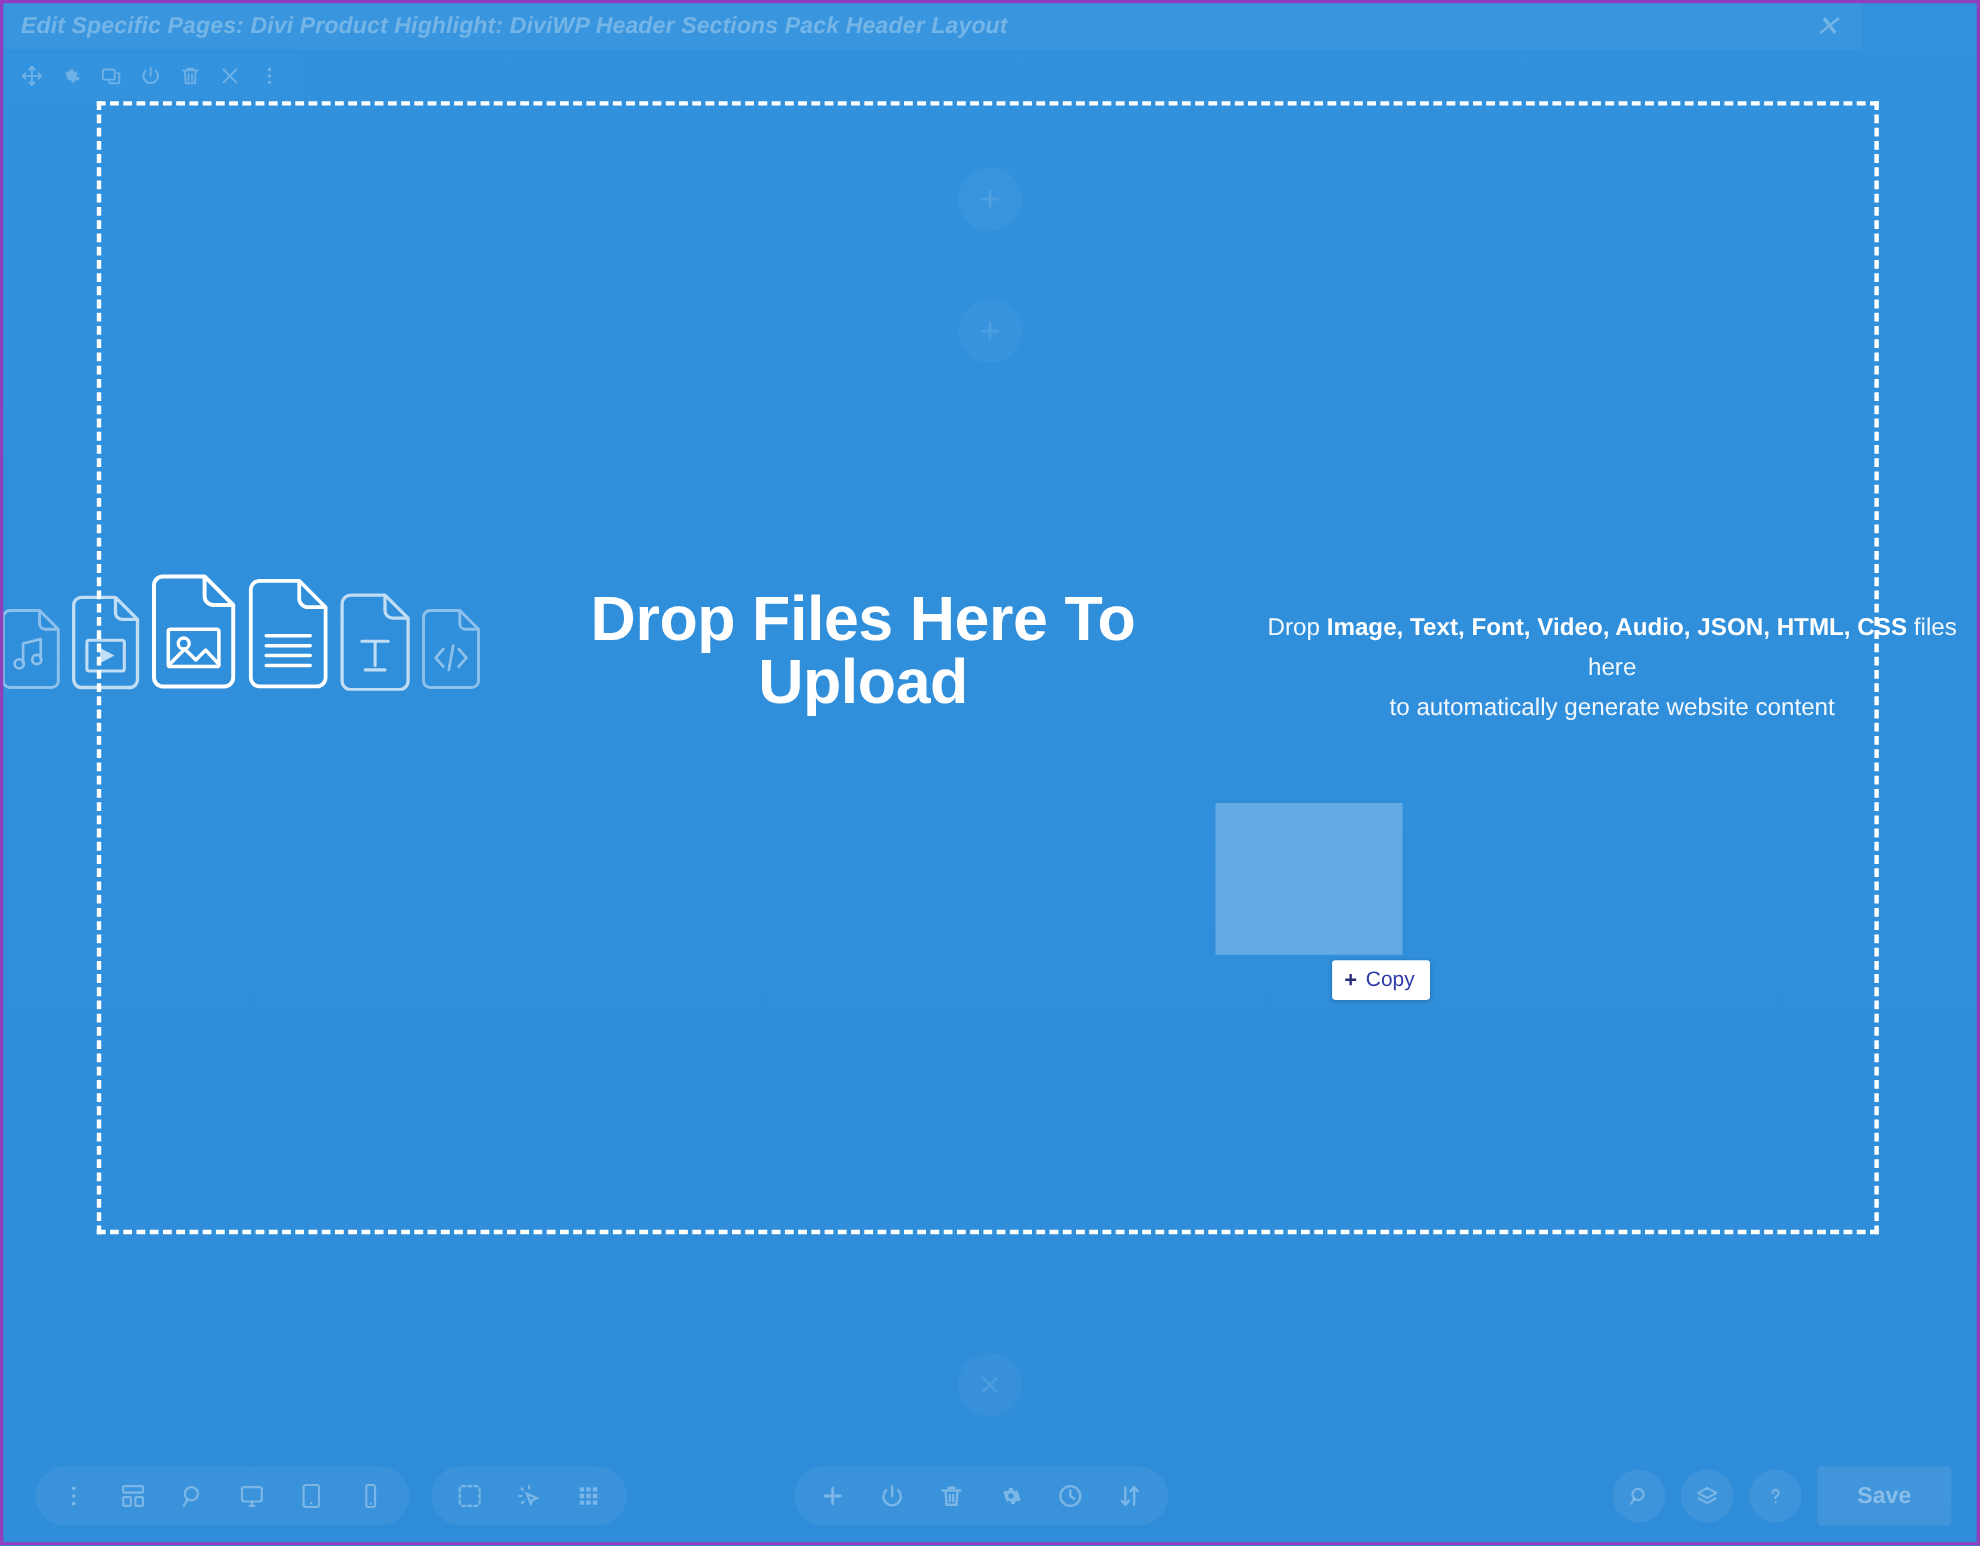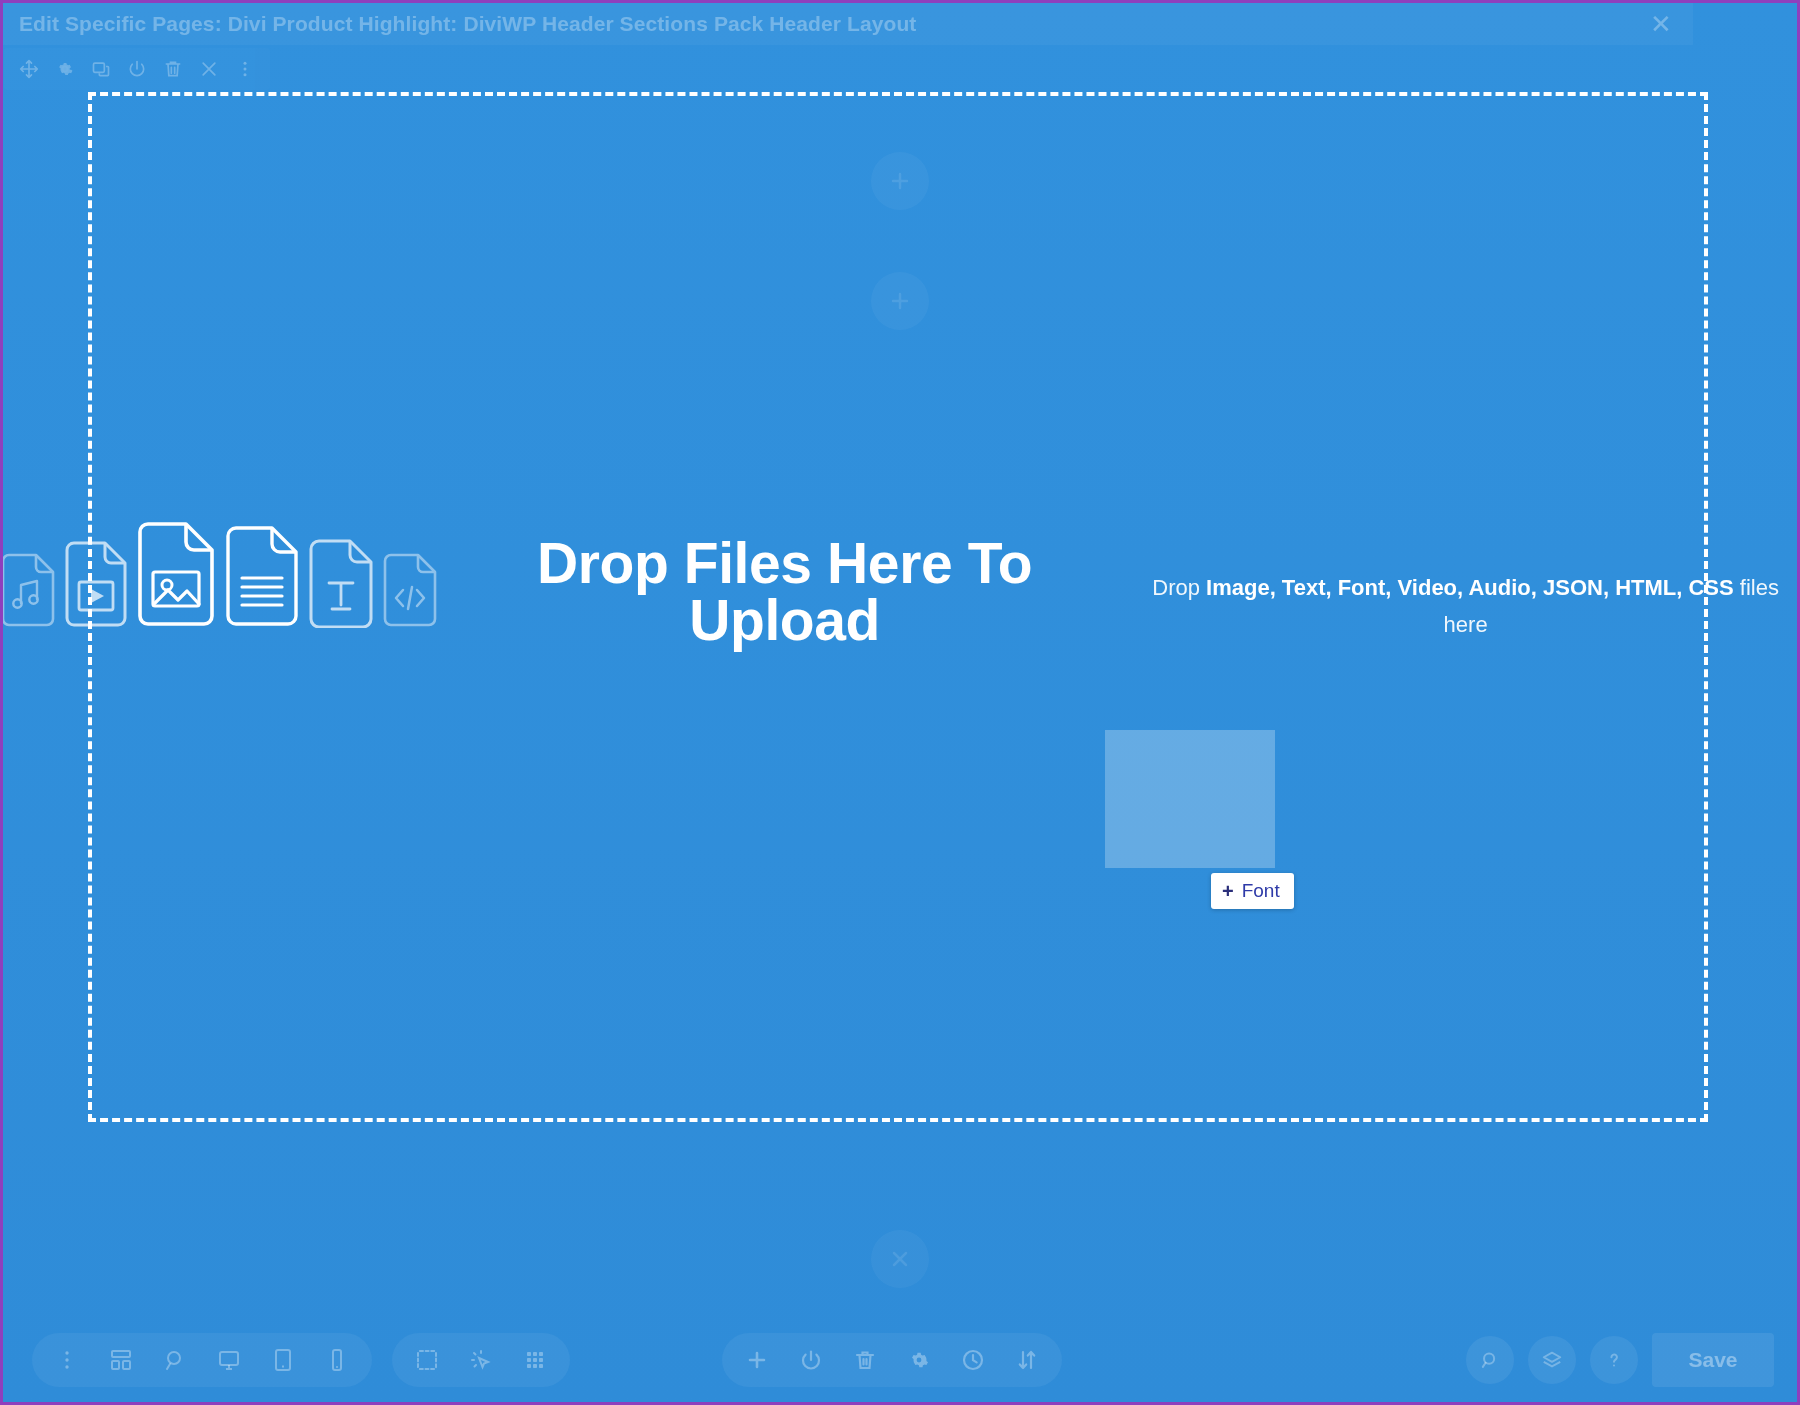--- a/index.html
+++ b/index.html
@@ -29,20 +29,21 @@
 
   
   .title-bar {
     position: absolute;
     left: 3px; top: 3px;
     width: 1690px; height: 42px;
     display: flex; align-items: center;
     padding: 0 16px;
     background: rgba(255,255,255,0.045);
     z-index: 20;
+    font-style: italic;
   }
   .title-bar .title-text {
     font-size: 21px;
     font-weight: 600;
     color: rgba(255,255,255,0.30);
     letter-spacing: .1px;
     white-space: nowrap;
     overflow: hidden;
   }
   .title-bar .close-btn {
@@ -346,27 +347,28 @@
         </svg>
       </span>
     </div>
 
     <div class="upload-headline">Drop Files Here To Upload</div>
 
     <div class="upload-subline">
       <div>
         <span>Drop </span><b>Image, Text, Font, Video, Audio, JSON, HTML, CSS</b><span> files here</span>
       </div>
+      <div>to automatically generate website content</div>
     </div>
   </div>
 
   <div class="drag-ghost"></div>
   <div class="copy-tooltip">
     <span class="plus-icon">+</span>
-    <span class="copy-label">Font</span>
+    <span class="copy-label">Copy</span>
   </div>
 
   <div class="bottom-bar">
 
     <div class="tool-group group-view">
       <span class="tg-icon">
         <svg viewBox="0 0 24 24" fill="currentColor">
             <circle cx="12" cy="5" r="1.7"></circle>
             <circle cx="12" cy="12" r="1.7"></circle>
             <circle cx="12" cy="19" r="1.7"></circle>

